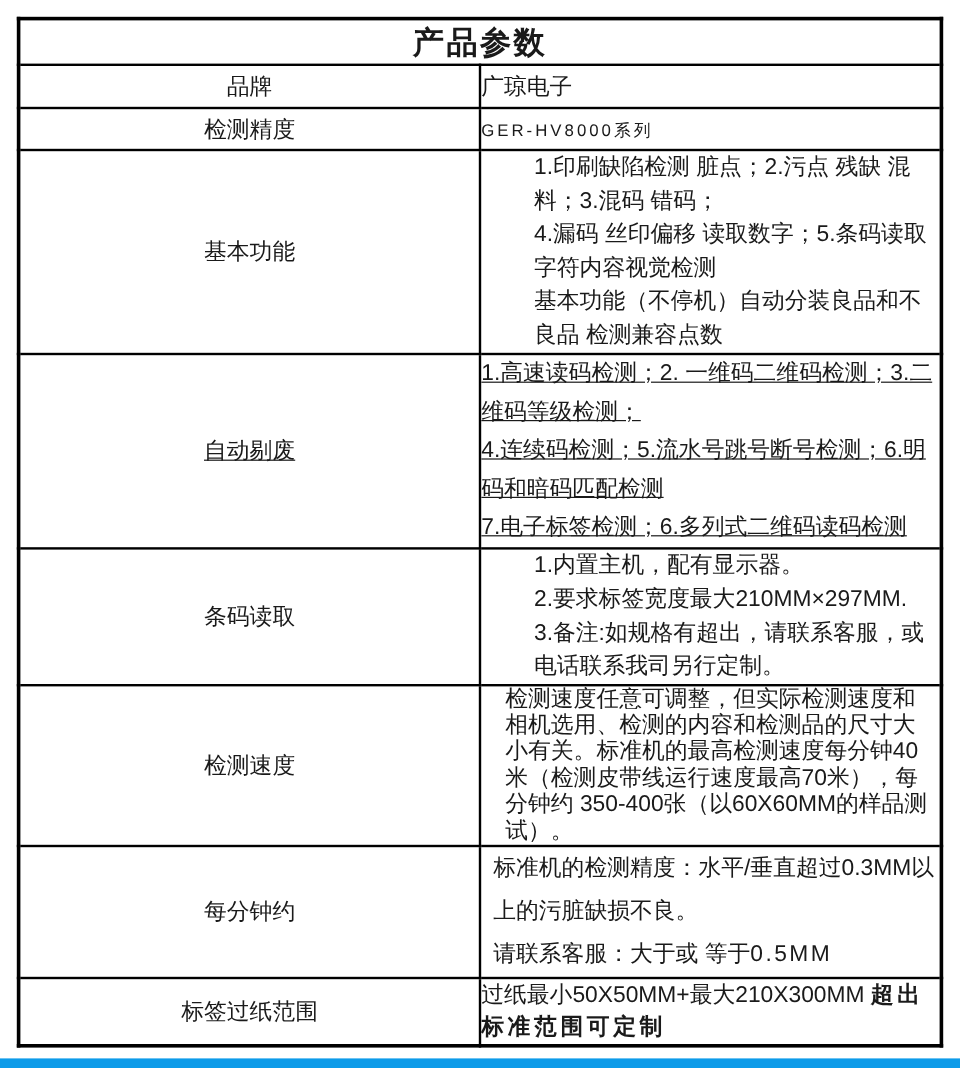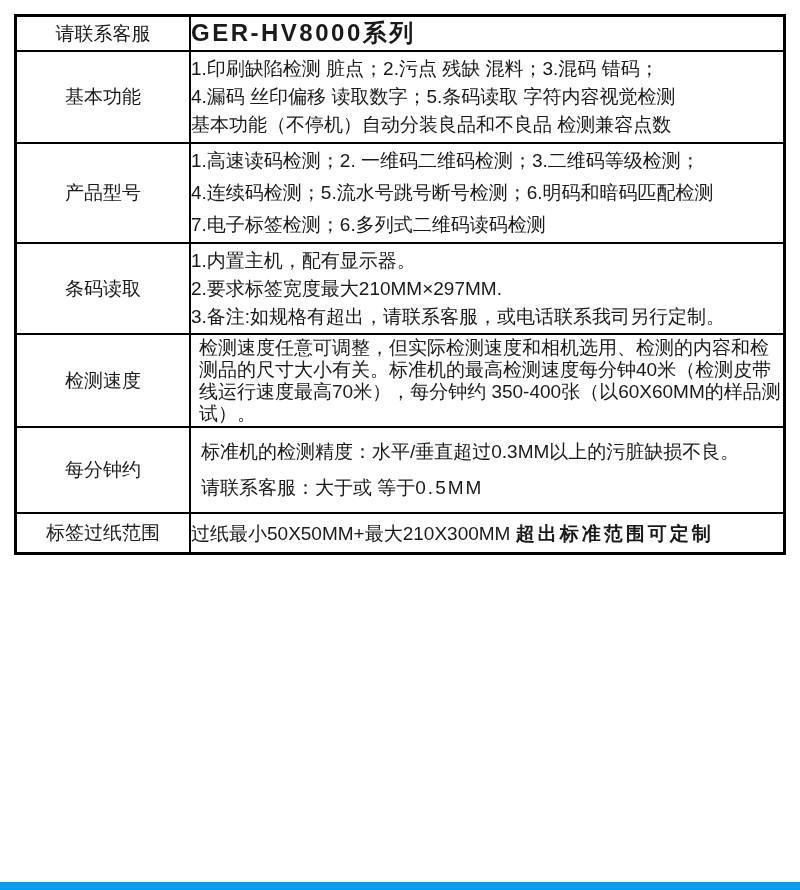--- a/index.html
+++ b/index.html
@@ -46,38 +46,38 @@
     text-align: center;
   }
   .title-text {
     font-size: 26px;
     font-weight: bold;
     letter-spacing: 2px;
   }
   tr.r-brand td    { height: 34px; }
   tr.r-model td    { height: 33px; }
   tr.r-basic td    { height: 90px; }
-  tr.r-optional td { height: 98px; }
+  tr.r-optional td { height: 98px; text-decoration: underline; }
   tr.r-notes td    { height: 89px; }
   tr.r-speed td    { height: 91px; }
   tr.r-precision td{ height: 84px; margin-left: 22px; }
   tr.r-labelrange td { height: 38px; }
   tr.r-paperrange td { height: 38px; }
 
   .model-value {
-    font-weight: bold;
-    font-size: 24px;
+    font-weight: normal;
+    font-size: 14px;
     letter-spacing: 2.5px;
   }
   tr.r-basic td.value .line,
-  tr.r-notes td.value .line { line-height: 28px; }
+  tr.r-notes td.value .line { line-height: 28px; margin-left: 44px; }
   tr.r-optional td.value .line { line-height: 32px; }
   tr.r-speed td.value {
     line-height: 22px;
-    padding-left: 8px;
+    padding-left: 20px;
     padding-right: 2px;
   }
   tr.r-precision td.value { padding-left: 10px; }
   tr.r-precision td.value .line { line-height: 36px; }
   .bold-seg {
     font-weight: bold;
     letter-spacing: 3px;
   }
   .bold-num {
     font-weight: normal;
@@ -91,38 +91,47 @@
     height: 8px;
   }
 </style>
 </head>
 <body>
 
 <div class="page">
 
   <table class="spec-table">
     <tbody>
+        <tr class="r-title">
+      <td colspan="2">
+        <span class="title-text">产品参数</span>
+      </td>
+    </tr>
 
+    <tr class="r-brand">
+      <td class="label">品牌</td>
+      <td class="value">广琼电子</td>
+    </tr>
 
     <tr class="r-model">
-      <td class="label">请联系客服</td>
+      <td class="label">检测精度</td>
       <td class="value"><span class="model-value">GER-HV8000系列</span></td>
     </tr>
 
     <tr class="r-basic">
       <td class="label">基本功能</td>
       <td class="value">
         <div class="line">1.印刷缺陷检测 脏点；2.污点 残缺 混料；3.混码 错码；</div>
         <div class="line">4.漏码 丝印偏移 读取数字；5.条码读取 字符内容视觉检测</div>
         <div class="line">基本功能（不停机）自动分装良品和不良品 检测兼容点数</div>
       </td>
     </tr>
 
     <tr class="r-optional">
-      <td class="label">产品型号</td>
+      <td class="label">自动剔废</td>
       <td class="value">
         <div class="line">1.高速读码检测；2. 一维码二维码检测；3.二维码等级检测；</div>
         <div class="line">4.连续码检测；5.流水号跳号断号检测；6.明码和暗码匹配检测</div>
         <div class="line">7.电子标签检测；6.多列式二维码读码检测</div>
       </td>
     </tr>
 
     <tr class="r-notes">
       <td class="label">条码读取</td>
       <td class="value">

